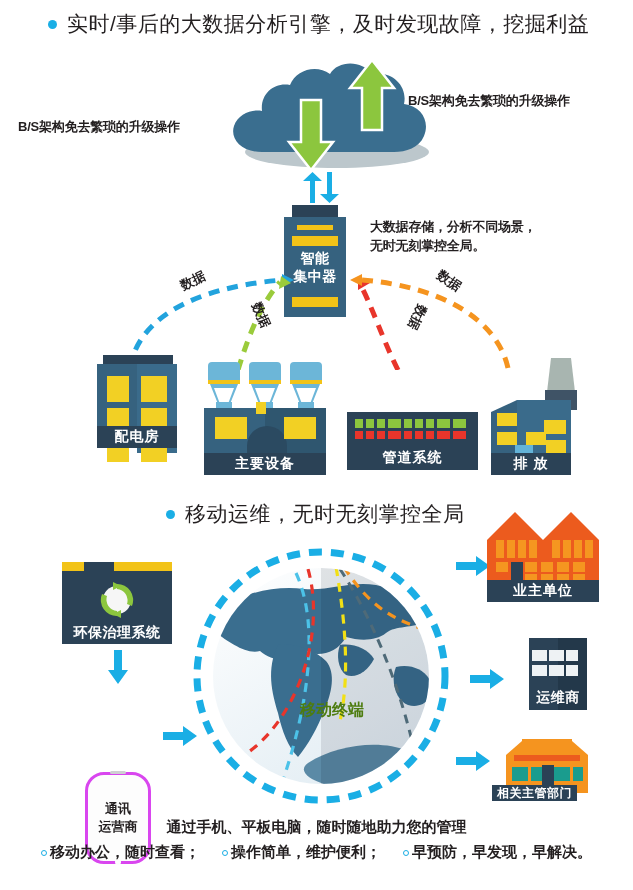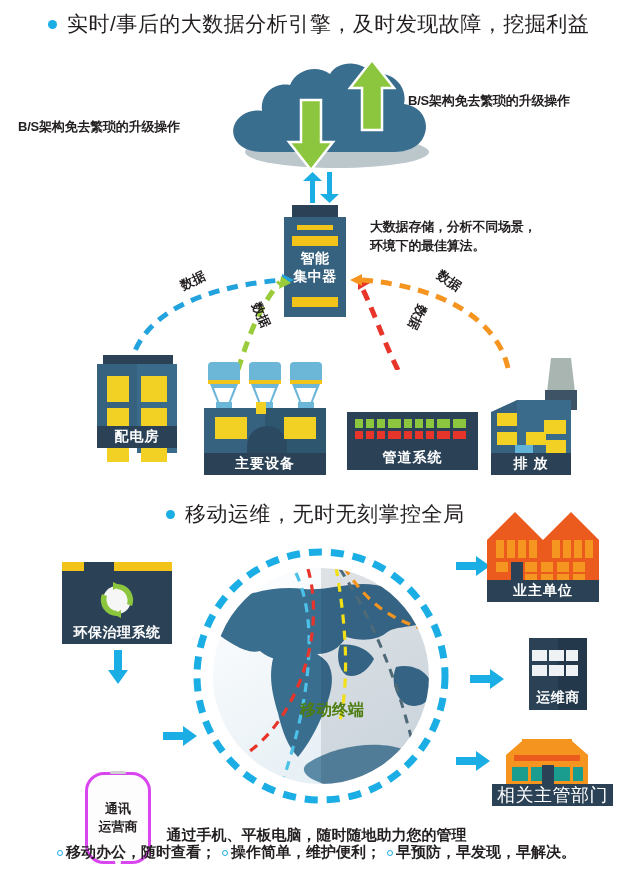--- a/index.html
+++ b/index.html
@@ -79,21 +79,21 @@
     font-size: 15px;
     font-weight: bold;
     color: #231f20;
     text-align: center;
     white-space: nowrap;
   }
   .bottom-items {
     display: flex;
     justify-content: center;
     align-items: center;
-    gap: 6px;
+    gap: 22px;
     font-size: 15px;
     font-weight: bold;
     color: #231f20;
     white-space: nowrap;
   }
   .bottom-item { display: flex; align-items: center; gap: 3px; }
   .ring-bullet {
     width: 6px; height: 6px;
     border: 1.6px solid #1aaee5;
     border-radius: 50%;
@@ -174,22 +174,22 @@
     left: 0; right: 0; bottom: 2px;
     text-align: center;
     color: #ffffff;
     font-size: 14px;
     font-weight: bold;
     letter-spacing: 0.5px;
   }
 
   .outline-label {
     color: #ffffff;
-    font-size: 18px;
-    font-weight: normal;
+    font-size: 12px;
+    font-weight: bold;
     letter-spacing: 0.5px;
     background: #2b4256;
     padding: 1px 5px;
     white-space: nowrap;
   }
 </style>
 </head>
 <body>
 
 <div id="slide">
@@ -231,21 +231,21 @@
       <div class="abs" style="left:8px; top:80px; width:46px; height:10px; background:#f2c318;"></div>
       <div class="abs" style="left:0; right:0; top:33px; text-align:center; color:#ffffff; font-size:14px; font-weight:bold; line-height:1.25; letter-spacing:0.5px;">
         <div>智能</div>
         <div>集中器</div>
       </div>
     </div>
   </div>
 
   <div class="abs callout" style="left:370px; top:218px;">
     <div>大数据存储，分析不同场景，</div>
-    <div>环境下的最佳算法。</div>
+    <div>无时无刻掌控全局。</div>
   </div>
 
   <svg class="abs" style="left:0px; top:250px;" width="633" height="120" viewBox="0 0 633 120">
 
     <path d="M130 118 C138 70 190 38 282 30" fill="none" stroke="#22a3dd" stroke-width="5" stroke-dasharray="11 8" stroke-linecap="butt"></path>
     <polygon points="282,24 294,30 282,36" fill="#22a3dd"></polygon>
 
     <path d="M238 120 C250 80 264 50 280 32" fill="none" stroke="#9acb3b" stroke-width="5" stroke-dasharray="11 8"></path>
     <polygon points="281,26 291,33 279,39" fill="#9acb3b"></polygon>
 
@@ -505,21 +505,21 @@
         <rect x="62" y="30" width="16" height="14"></rect>
         <rect x="81" y="30" width="10" height="14"></rect>
       </g>
       <rect x="50" y="28" width="12" height="28" fill="#2b4256"></rect>
     </svg>
     <div class="abs" style="left:0; top:46px;">
       <span class="outline-label">相关主管部门</span>
     </div>
   </div>
 
-  <div class="abs bottom-line1" style="left:0; right:0; top:818px;margin-top:8px;">通过手机、平板电脑，随时随地助力您的管理</div>
+  <div class="abs bottom-line1" style="left:0; right:0; top:818px;">通过手机、平板电脑，随时随地助力您的管理</div>
 
   <div class="abs bottom-items" style="left:0; right:0; top:843px;">
     <div class="bottom-item">
       <span class="ring-bullet"></span>
       <span>移动办公，随时查看；</span>
     </div>
     <div class="bottom-item">
       <span class="ring-bullet"></span>
       <span>操作简单，维护便利；</span>
     </div>

